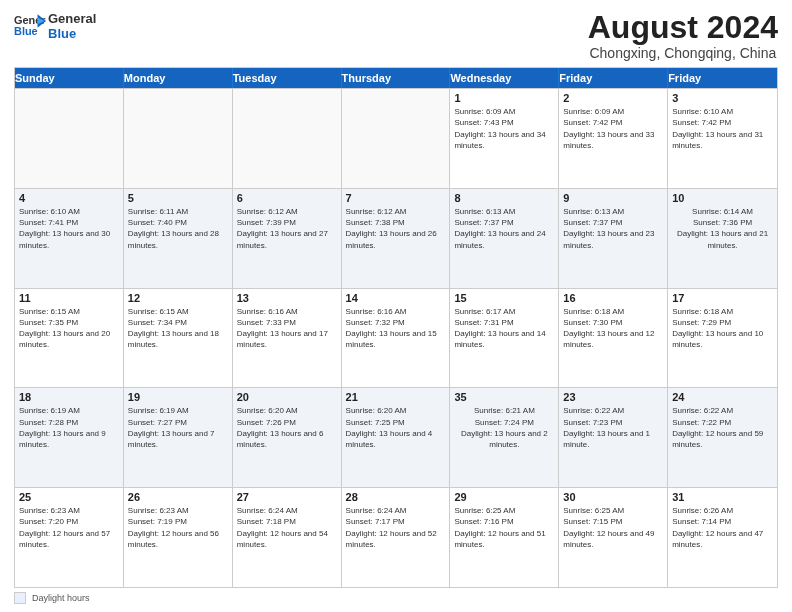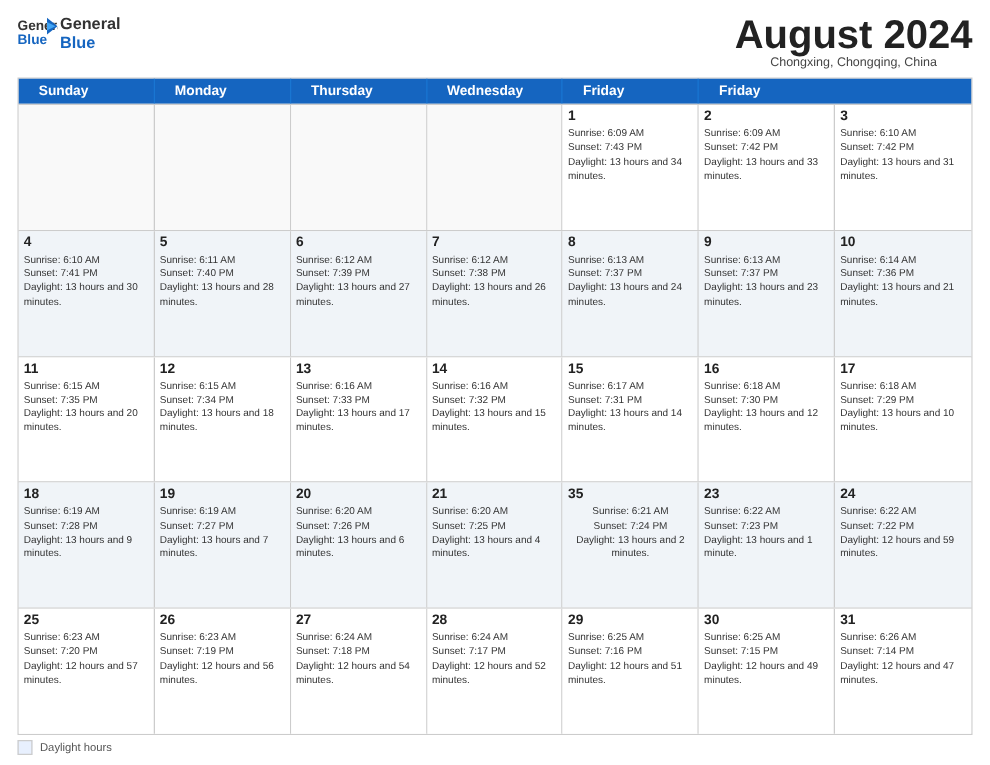--- a/index.html
+++ b/index.html
@@ -36,39 +36,39 @@
     .title-block {
       text-align: center;
     }
     .month-year {
       font-size: 32px;
       font-weight: bold;
       color: #222;
       line-height: 1.1;
     }
     .location {
-      font-size: 10px;
+      font-size: 14px;
       color: #444;
     }
     .calendar {
       flex: 1;
       display: flex;
       flex-direction: column;
       border: 1px solid #ccc;
     }
     .cal-header-row {
       display: grid;
       grid-template-columns: repeat(7, 1fr);
       background: #1565c0;
     }
     .cal-header-cell {
       color: #fff;
       font-size: 11px;
       font-weight: bold;
-      padding: 4px 16px;
+      padding: 4px 0;
       text-align: left;
       border-right: 1px solid #1976d2;
     }
     .cal-header-cell:last-child { border-right: none; }
     .cal-body {
       flex: 1;
       display: flex;
       flex-direction: column;
     }
     .cal-week {
@@ -137,20 +137,21 @@
     <div class="title-block">
       <div class="month-year">August 2024</div>
       <div class="location">Chongxing, Chongqing, China</div>
     </div>
   </div>
 
   <div class="calendar">
     <div class="cal-header-row">
       <div class="cal-header-cell">Sunday</div>
       <div class="cal-header-cell">Monday</div>
+      <div class="cal-header-cell">Tuesday</div>
       <div class="cal-header-cell">Thursday</div>
       <div class="cal-header-cell">Wednesday</div>
       <div class="cal-header-cell">Friday</div>
       <div class="cal-header-cell">Friday</div>
     </div>
     <div class="cal-body" id="cal-body">
     <div class="cal-week">
           <div class="cal-cell empty"></div>
           <div class="cal-cell empty"></div>
           <div class="cal-cell empty"></div>
@@ -206,21 +207,21 @@
 Daylight: 13 hours and 24 minutes.</div>
           </div>
           <div class="cal-cell alt-bg">
             <span class="day-num">9</span>
             <div class="cell-info" style="white-space: pre-line;">Sunrise: 6:13 AM
 Sunset: 7:37 PM
 Daylight: 13 hours and 23 minutes.</div>
           </div>
           <div class="cal-cell alt-bg">
             <span class="day-num">10</span>
-            <div class="cell-info" style="white-space: pre-line;">Sunrise: 6:14 AM
+            <div class="cell-info" style="white-space: pre-line; text-align: center;">Sunrise: 6:14 AM
 Sunset: 7:36 PM
 Daylight: 13 hours and 21 minutes.</div>
           </div>
         </div>
         <div class="cal-week">
           <div class="cal-cell">
             <span class="day-num">11</span>
             <div class="cell-info" style="white-space: pre-line;">Sunrise: 6:15 AM
 Sunset: 7:35 PM
 Daylight: 13 hours and 20 minutes.</div>

